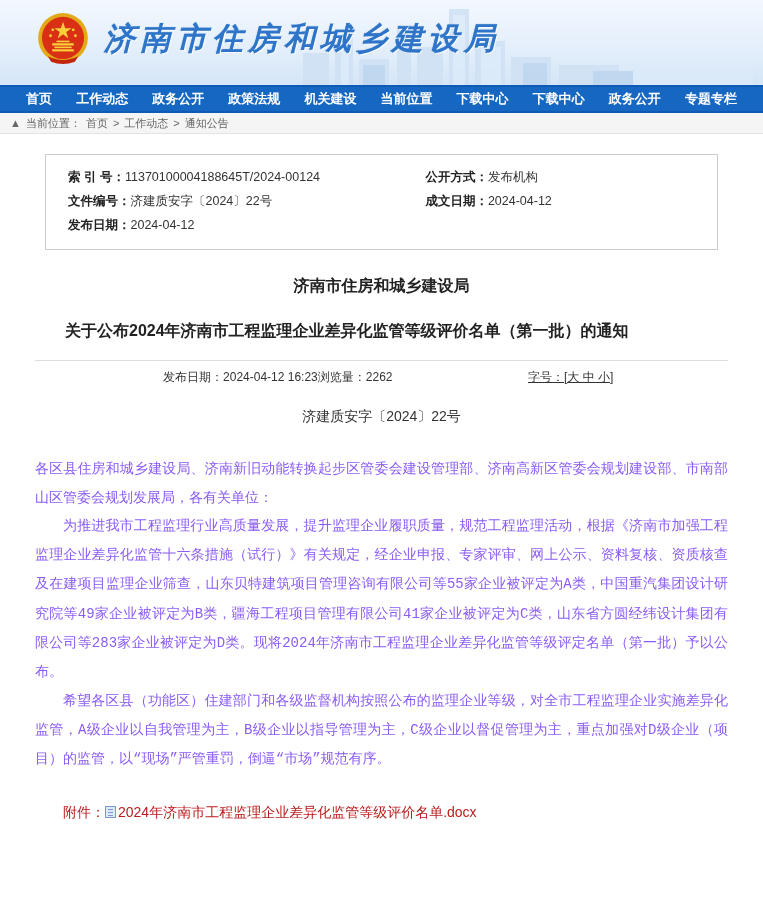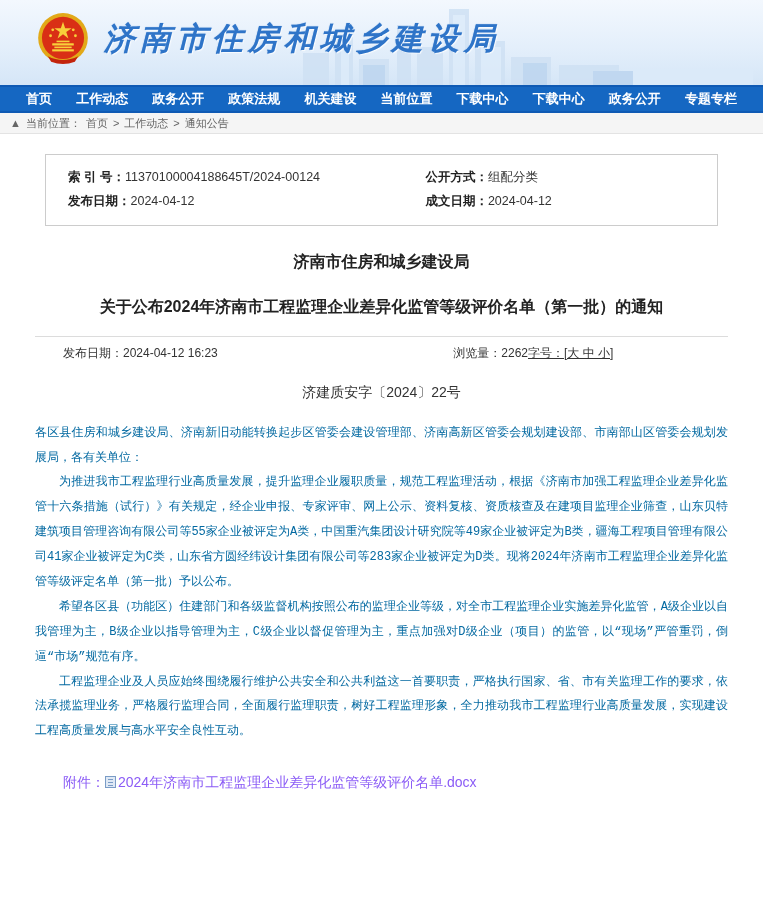--- a/index.html
+++ b/index.html
@@ -29,35 +29,35 @@
   .content { padding:20px 35px 0 35px; }
 
   .info-box { border:1px solid #ccc; margin:0 10px; padding:10px 22px 12px 22px; display:flex; }
   .info-col { display:flex; flex-direction:column; }
   .info-col.left { width:57%; }
   .info-col.right { width:43%; }
   .info-row { line-height:24px; font-size:12.5px; }
   .info-row b { color:#222;margin-top:24px; }
 
   .org-title { text-align:center; font-size:16px; font-weight:bold; color:#222; margin-top:26px; }
-  .notice-title { text-align:center; font-size:16px; font-weight:bold; color:#222; margin-top:24px; padding:0 30px; }
+  .notice-title { font-size:16px; font-weight:bold; color:#222; margin-top:24px; padding:0 30px; }
 
   .meta-row { border-top:1px solid #dcdcdc; margin-top:18px; padding:8px 28px 0 28px; display:flex; font-size:12px; color:#333; }
   .meta-item { white-space:nowrap; }
-  .meta-publish { width:40%; }
-  .meta-views { width:33%;text-align:right; }
+  .meta-publish { width:40%;text-align:right; }
+  .meta-views { width:33%; }
   .meta-font { width:27%;text-decoration:underline; }
   .fontsize-ctl { cursor:pointer; }
 
   .doc-number { text-align:center; font-size:14px; margin-top:22px; color:#333; }
 
-  .body-text { margin-top:18px; font-size:12px; line-height:2.08; color:#0369a1; text-align:justify; }
+  .body-text { margin-top:28px; font-size:14px; line-height:2.08; color:#8b5cf6; text-align:justify; }
   .body-text p.indent { text-indent:2em;font-family:Liberation Mono, monospace; }
 
-  .attachment { margin-top:30px; font-size:14px; color:#8b5cf6; text-indent:2em; }
+  .attachment { margin-top:30px; font-size:14px; color:#b91c1c; text-indent:2em; }
   .doc-icon { display:inline-block; width:11px; height:12px; border:1px solid #7a9cc6; background:#dfe9f5; position:relative; top:1px; margin-right:2px; }
   .doc-icon::before { content:""; position:absolute; left:2px; top:2px; right:2px; height:1px; background:#7a9cc6; box-shadow:0 3px 0 #7a9cc6, 0 6px 0 #7a9cc6; }
   .attach-file { cursor:pointer; }
 </style>
 </head>
 <body>
 
 <div class="page">
 
   <div class="header">
@@ -132,26 +132,29 @@
   </div>
 
   <div class="content">
 
     <div class="info-box">
       <div class="info-col left">
         <div class="info-row">
           <b>索 引 号</b><b>：</b><span>11370100004188645T/2024-00124</span>
         </div>
         <div class="info-row">
+          <b>文件编号</b><b>：</b><span>济建质安字〔2024〕22号</span>
+        </div>
+        <div class="info-row">
           <b>发布日期</b><b>：</b><span>2024-04-12</span>
         </div>
       </div>
       <div class="info-col right">
         <div class="info-row">
-          <b>公开方式</b><b>：</b><span>组配分类</span>
+          <b>公开方式</b><b>：</b><span>发布机构</span>
         </div>
         <div class="info-row">
           <b>成文日期</b><b>：</b><span>2024-04-12</span>
         </div>
       </div>
     </div>
 
     <div class="org-title">济南市住房和城乡建设局</div>
     <div class="notice-title">关于公布2024年济南市工程监理企业差异化监管等级评价名单（第一批）的通知</div>
 
@@ -166,21 +169,20 @@
         <span>字号：</span><span class="fontsize-ctl">[大 中 小]</span>
       </div>
     </div>
 
     <div class="doc-number">济建质安字〔2024〕22号</div>
 
     <div class="body-text">
       <p>各区县住房和城乡建设局、济南新旧动能转换起步区管委会建设管理部、济南高新区管委会规划建设部、市南部山区管委会规划发展局，各有关单位：</p>
       <p class="indent">为推进我市工程监理行业高质量发展，提升监理企业履职质量，规范工程监理活动，根据《济南市加强工程监理企业差异化监管十六条措施（试行）》有关规定，经企业申报、专家评审、网上公示、资料复核、资质核查及在建项目监理企业筛查，山东贝特建筑项目管理咨询有限公司等55家企业被评定为A类，中国重汽集团设计研究院等49家企业被评定为B类，疆海工程项目管理有限公司41家企业被评定为C类，山东省方圆经纬设计集团有限公司等283家企业被评定为D类。现将2024年济南市工程监理企业差异化监管等级评定名单（第一批）予以公布。</p>
       <p class="indent">希望各区县（功能区）住建部门和各级监督机构按照公布的监理企业等级，对全市工程监理企业实施差异化监管，A级企业以自我管理为主，B级企业以指导管理为主，C级企业以督促管理为主，重点加强对D级企业（项目）的监管，以“现场”严管重罚，倒逼“市场”规范有序。</p>
-      <p class="indent">工程监理企业及人员应始终围绕履行维护公共安全和公共利益这一首要职责，严格执行国家、省、市有关监理工作的要求，依法承揽监理业务，严格履行监理合同，全面履行监理职责，树好工程监理形象，全力推动我市工程监理行业高质量发展，实现建设工程高质量发展与高水平安全良性互动。</p>
     </div>
 
     <div class="attachment">
       <span>附件：</span><span class="doc-icon"></span><span class="attach-file">2024年济南市工程监理企业差异化监管等级评价名单.docx</span>
     </div>
 
   </div>
 </div>
 
 </body></html>

